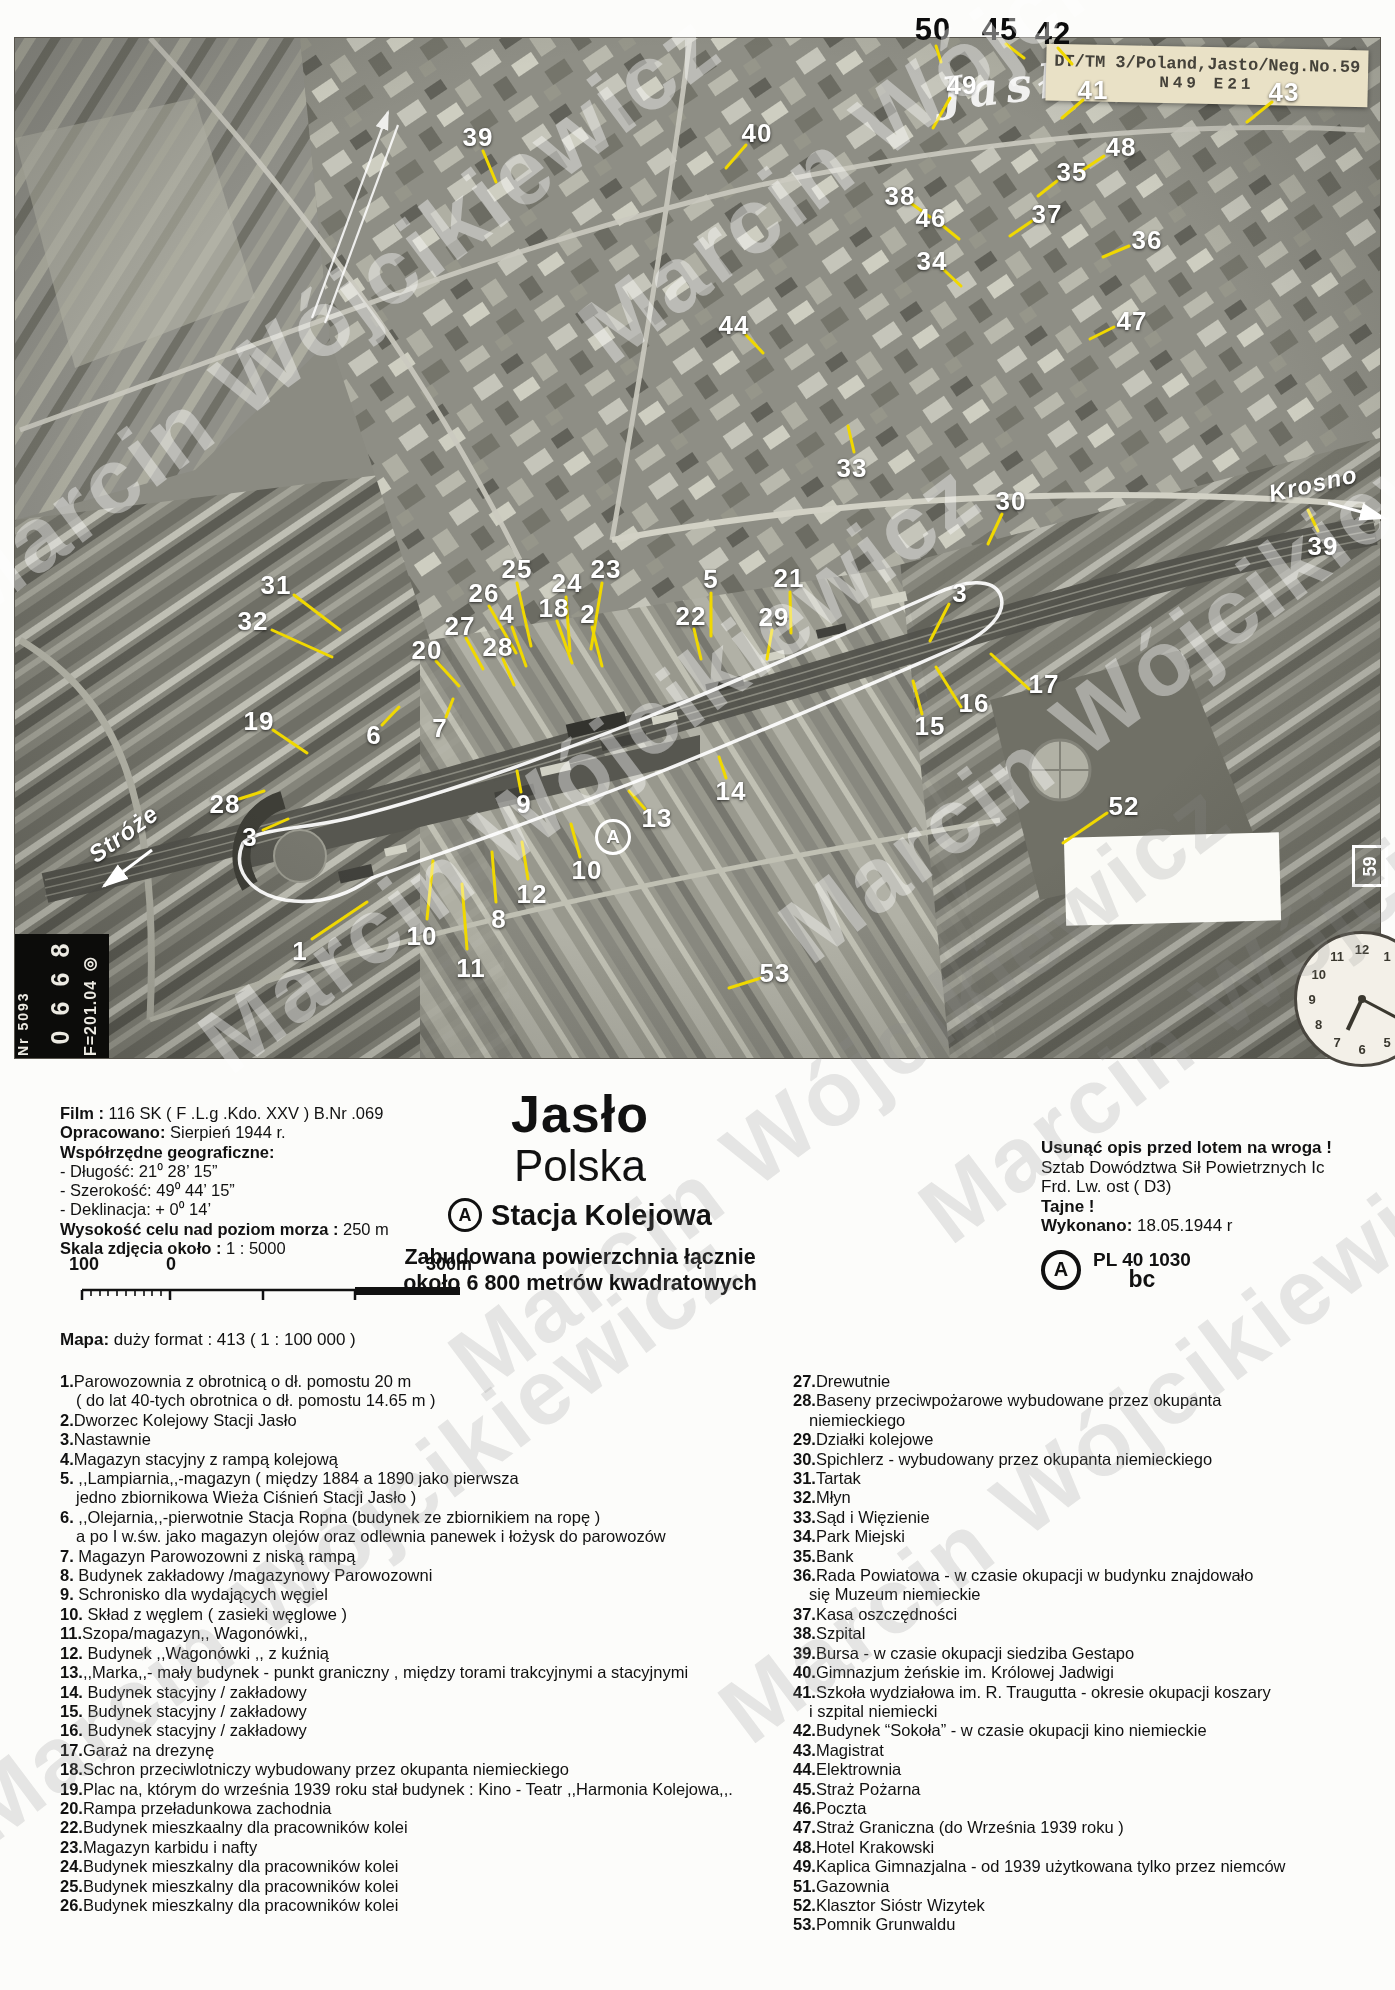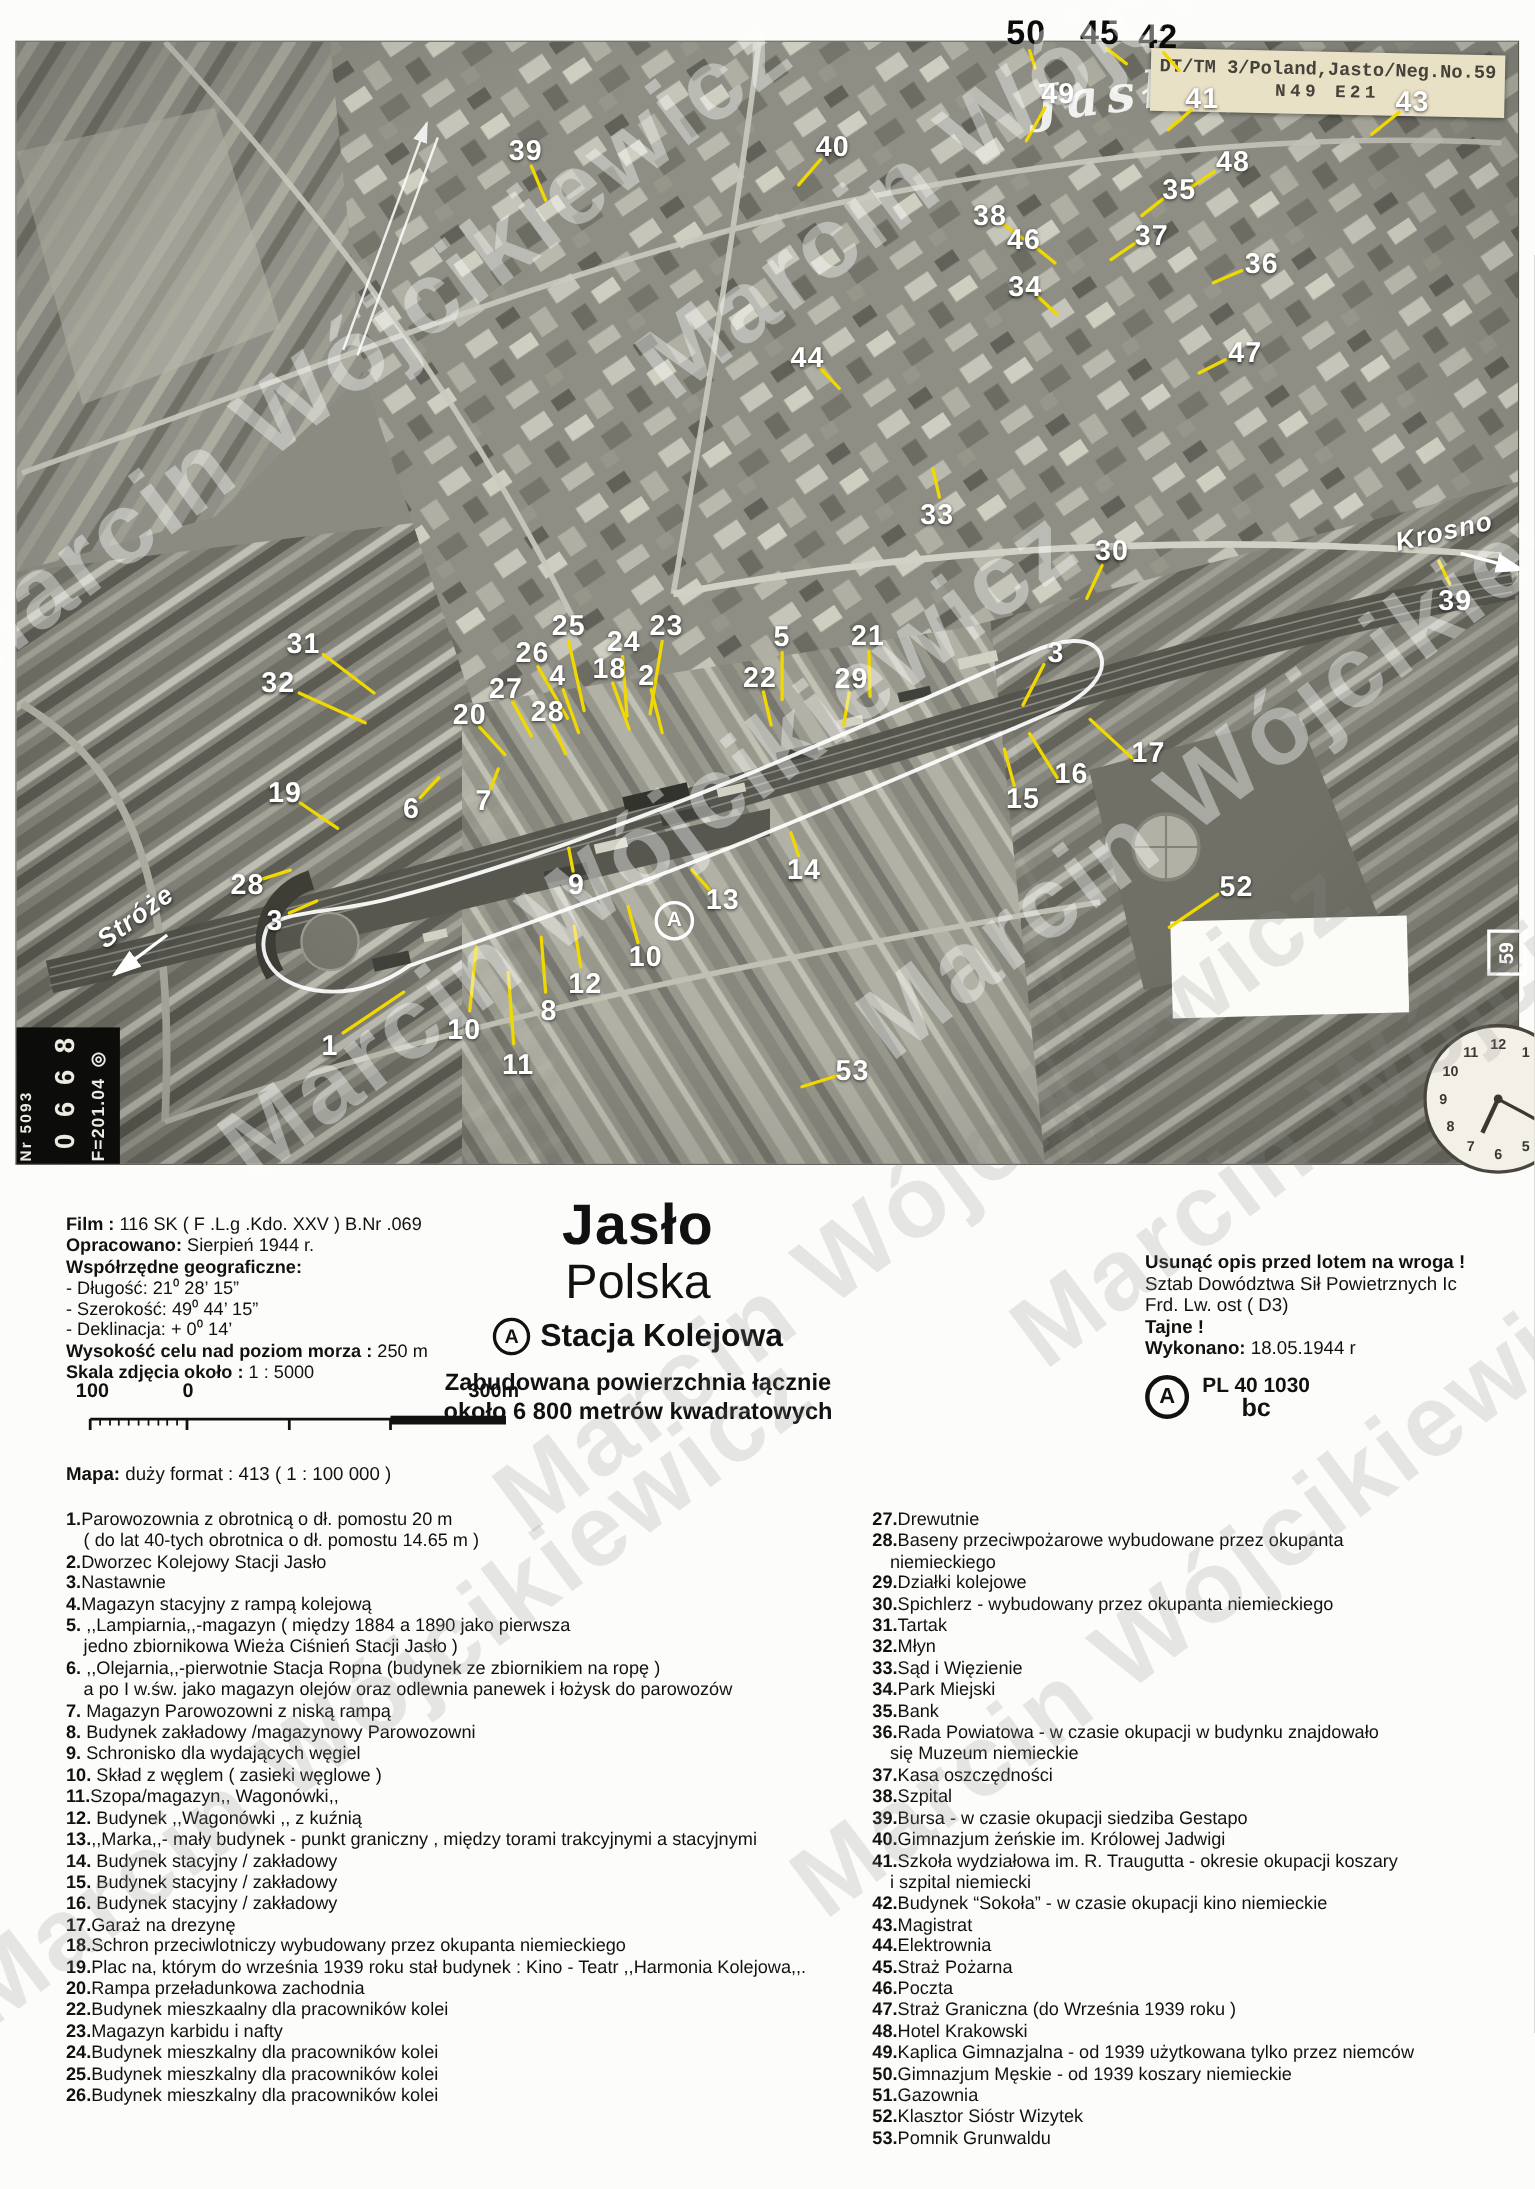--- a/index.html
+++ b/index.html
@@ -577,23 +577,20 @@
       <div>
         <div class="lg-l"><b>47.</b><span>Straż Graniczna (do Września 1939 roku )</span></div>
       </div>
       <div>
         <div class="lg-l"><b>48.</b><span>Hotel Krakowski</span></div>
       </div>
       <div>
         <div class="lg-l"><b>49.</b><span>Kaplica Gimnazjalna - od 1939 użytkowana tylko przez niemców</span></div>
       </div>
       <div>
-        <div class="lg-l"><b>50.</b><span>Gimnazjum Męskie - od 1939 koszary niemieckie</span></div>
-      </div>
-      <div>
         <div class="lg-l"><b>51.</b><span>Gazownia</span></div>
       </div>
       <div>
         <div class="lg-l"><b>52.</b><span>Klasztor Sióstr Wizytek</span></div>
       </div>
       <div>
         <div class="lg-l"><b>53.</b><span>Pomnik Grunwaldu</span></div>
       </div>
     </div>
 

